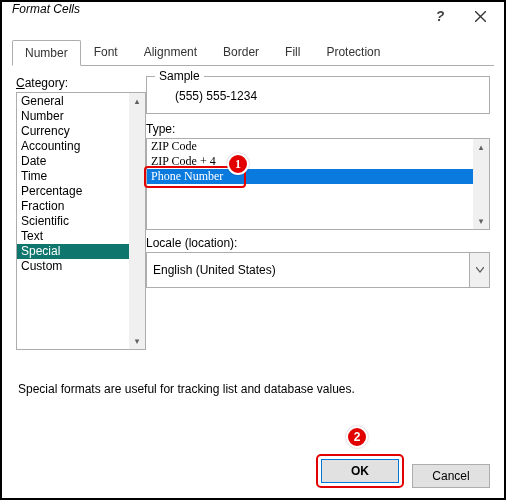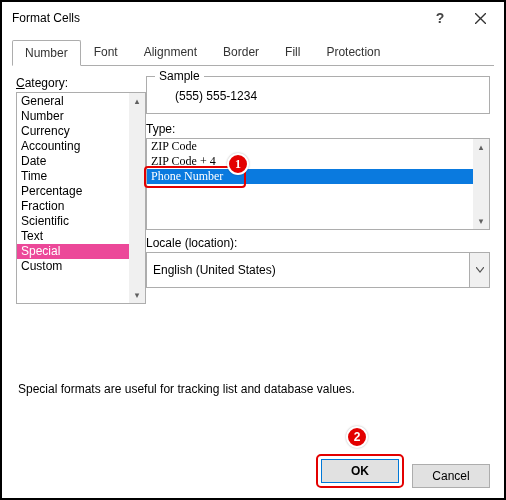--- a/index.html
+++ b/index.html
@@ -1,35 +1,35 @@
 <!DOCTYPE html>
 <html><head>
 <meta charset="utf-8">
 <style>
   * { box-sizing: border-box; margin: 0; padding: 0; }
   body { font-family: "Segoe UI", Tahoma, sans-serif; font-size: 12px; background: #fff; width: 506px; height: 500px; overflow: hidden; color: #000; }
   .outer-border { border: 2px solid #000; width: 506px; height: 500px; position: relative; }
-  .titlebar { display: flex; align-items: center; height: 32px; padding: 0 4px 0 10px; background: #fff; }
+  .titlebar { display: flex; height: 32px; padding: 0 4px 0 10px; background: #fff; font-style: italic; }
   .title { flex: 1; }
   .winbtns { display: flex; }
   .winbtn { width: 40px; height: 28px; display: flex; align-items: center; justify-content: center; color: #444; font-size: 14px; }
   .help-btn { font-weight: bold; }
   .close-btn svg { width: 11px; height: 11px; }
   .tabs { display: flex; padding: 5px 10px 0 10px; font-size: 12px; }
   .tab { padding: 5px 12px; border: 1px solid transparent; position: relative; color: #333; cursor: default; }
   .tab.active { border-color: #adadad; border-bottom-color: #fff; top: 1px; background: #fff; border-radius: 2px 2px 0 0; }
   .tabline { border-bottom: 1px solid #adadad; margin: 0 10px; }
   .content { padding: 10px 14px 0 14px; display: flex; }
   .col-left { width: 130px; }
   .lbl { margin-bottom: 2px; }
   .lbl .u { text-decoration: underline; }
-  .listbox { border: 1px solid #adadad; height: 212px; position: relative; }
+  .listbox { border: 1px solid #adadad; height: 258px; position: relative; }
   .listinner { padding: 1px 0; }
   .listitem { padding: 0 4px; line-height: 15px; font-size: 12px; cursor: default; }
-  .listsel { background: #ec4899; color: #fff; }
+  .listsel { background: #0f766e; color: #fff; }
   .listscroll { position: absolute; right: 0; top: 0; bottom: 0; width: 16px; background: #f0f0f0; display: flex; flex-direction: column; }
   .listscroll .arrow { height: 16px; display: flex; align-items: center; justify-content: center; color: #606060; font-size: 9px; }
   .listscroll .track { flex: 1; }
   .col-right { flex: 1; }
   .sample-box { border: 1px solid #adadad; padding: 8px 10px 10px 24px; margin-bottom: 8px; position: relative; }
   .sample-legend { position: absolute; top: -8px; left: 8px; background: #fff; padding: 0 4px; }
   .sample-val { padding: 4px 4px 0 4px; }
   .field-lbl { margin: 6px 0 2px 0; }
   .typebox { border: 1px solid #adadad; height: 92px; position: relative; font-family: Liberation Serif, serif; }
   .typeinner { padding: 0; }

